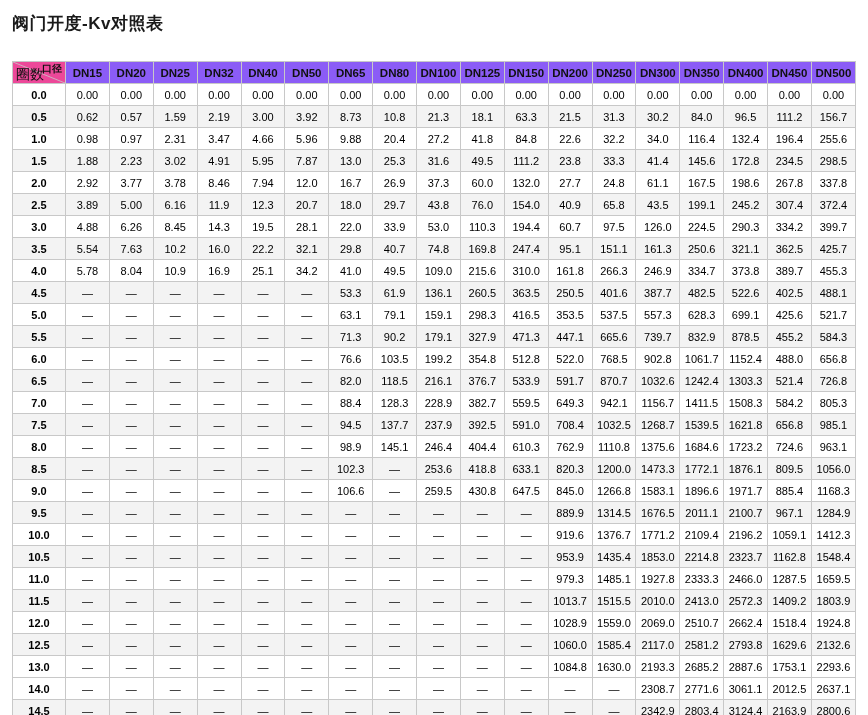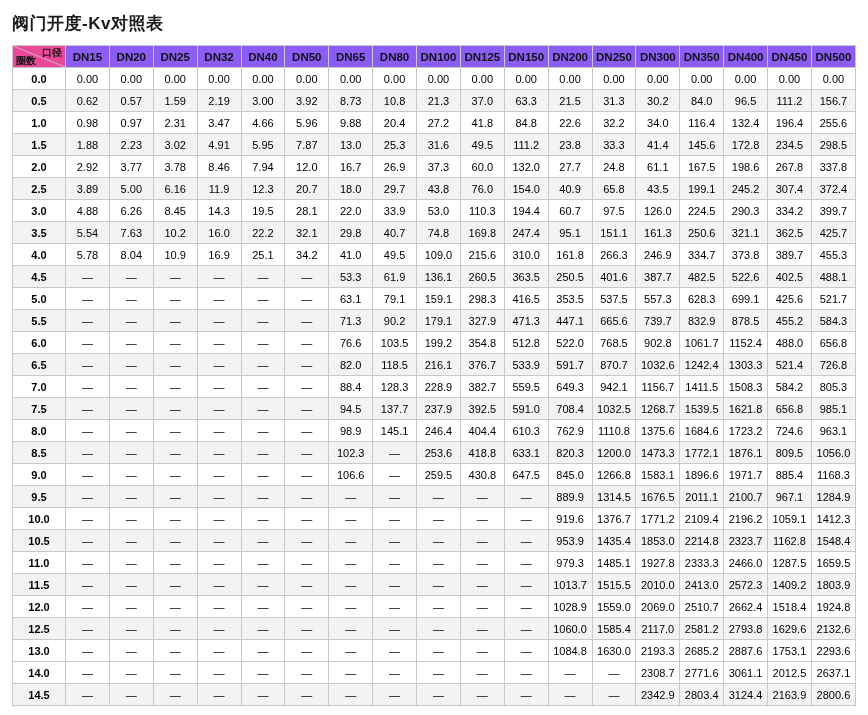--- a/index.html
+++ b/index.html
@@ -11,21 +11,21 @@
     width: 868px;
     height: 715px;
     font-family: "Liberation Sans", sans-serif;
     color: #000000;
     overflow: hidden;
   }
   #page-title {
     font-size: 17px;
     font-weight: bold;
     color: #1a1a1a;
-    padding: 12px 0 10px 12px;
+    padding: 12px 0 26px 12px;
     letter-spacing: 0.5px;
   }
   .table-wrap {
     padding: 0 12px;
   }
   table.kv {
     border-collapse: collapse;
     table-layout: fixed;
     width: 844px;
     font-size: 11px;
@@ -64,22 +64,22 @@
     top: 1px;
     right: 3px;
     font-size: 10px;
     font-weight: bold;
     line-height: 1.1;
   }
   th.corner .lbl-bot {
     position: absolute;
     bottom: 1px;
     left: 3px;
-    font-size: 10px;
-    font-weight: bold;
+    font-size: 14px;
+    font-weight: normal;
     line-height: 1.1;
   }
   tbody td {
     background: #ffffff;
   }
   tbody tr.alt td {
     background: #f3f3f3;
   }
   td.rowhead {
     font-weight: bold;
@@ -150,21 +150,21 @@
           <td class="rowhead">0.5</td>
           <td>0.62</td>
           <td>0.57</td>
           <td>1.59</td>
           <td>2.19</td>
           <td>3.00</td>
           <td>3.92</td>
           <td>8.73</td>
           <td>10.8</td>
           <td>21.3</td>
-          <td>37.0</td>
+          <td>18.1</td>
           <td>63.3</td>
           <td>21.5</td>
           <td>31.3</td>
           <td>30.2</td>
           <td>84.0</td>
           <td>96.5</td>
           <td>111.2</td>
           <td>156.7</td>
         </tr>
         <tr>

